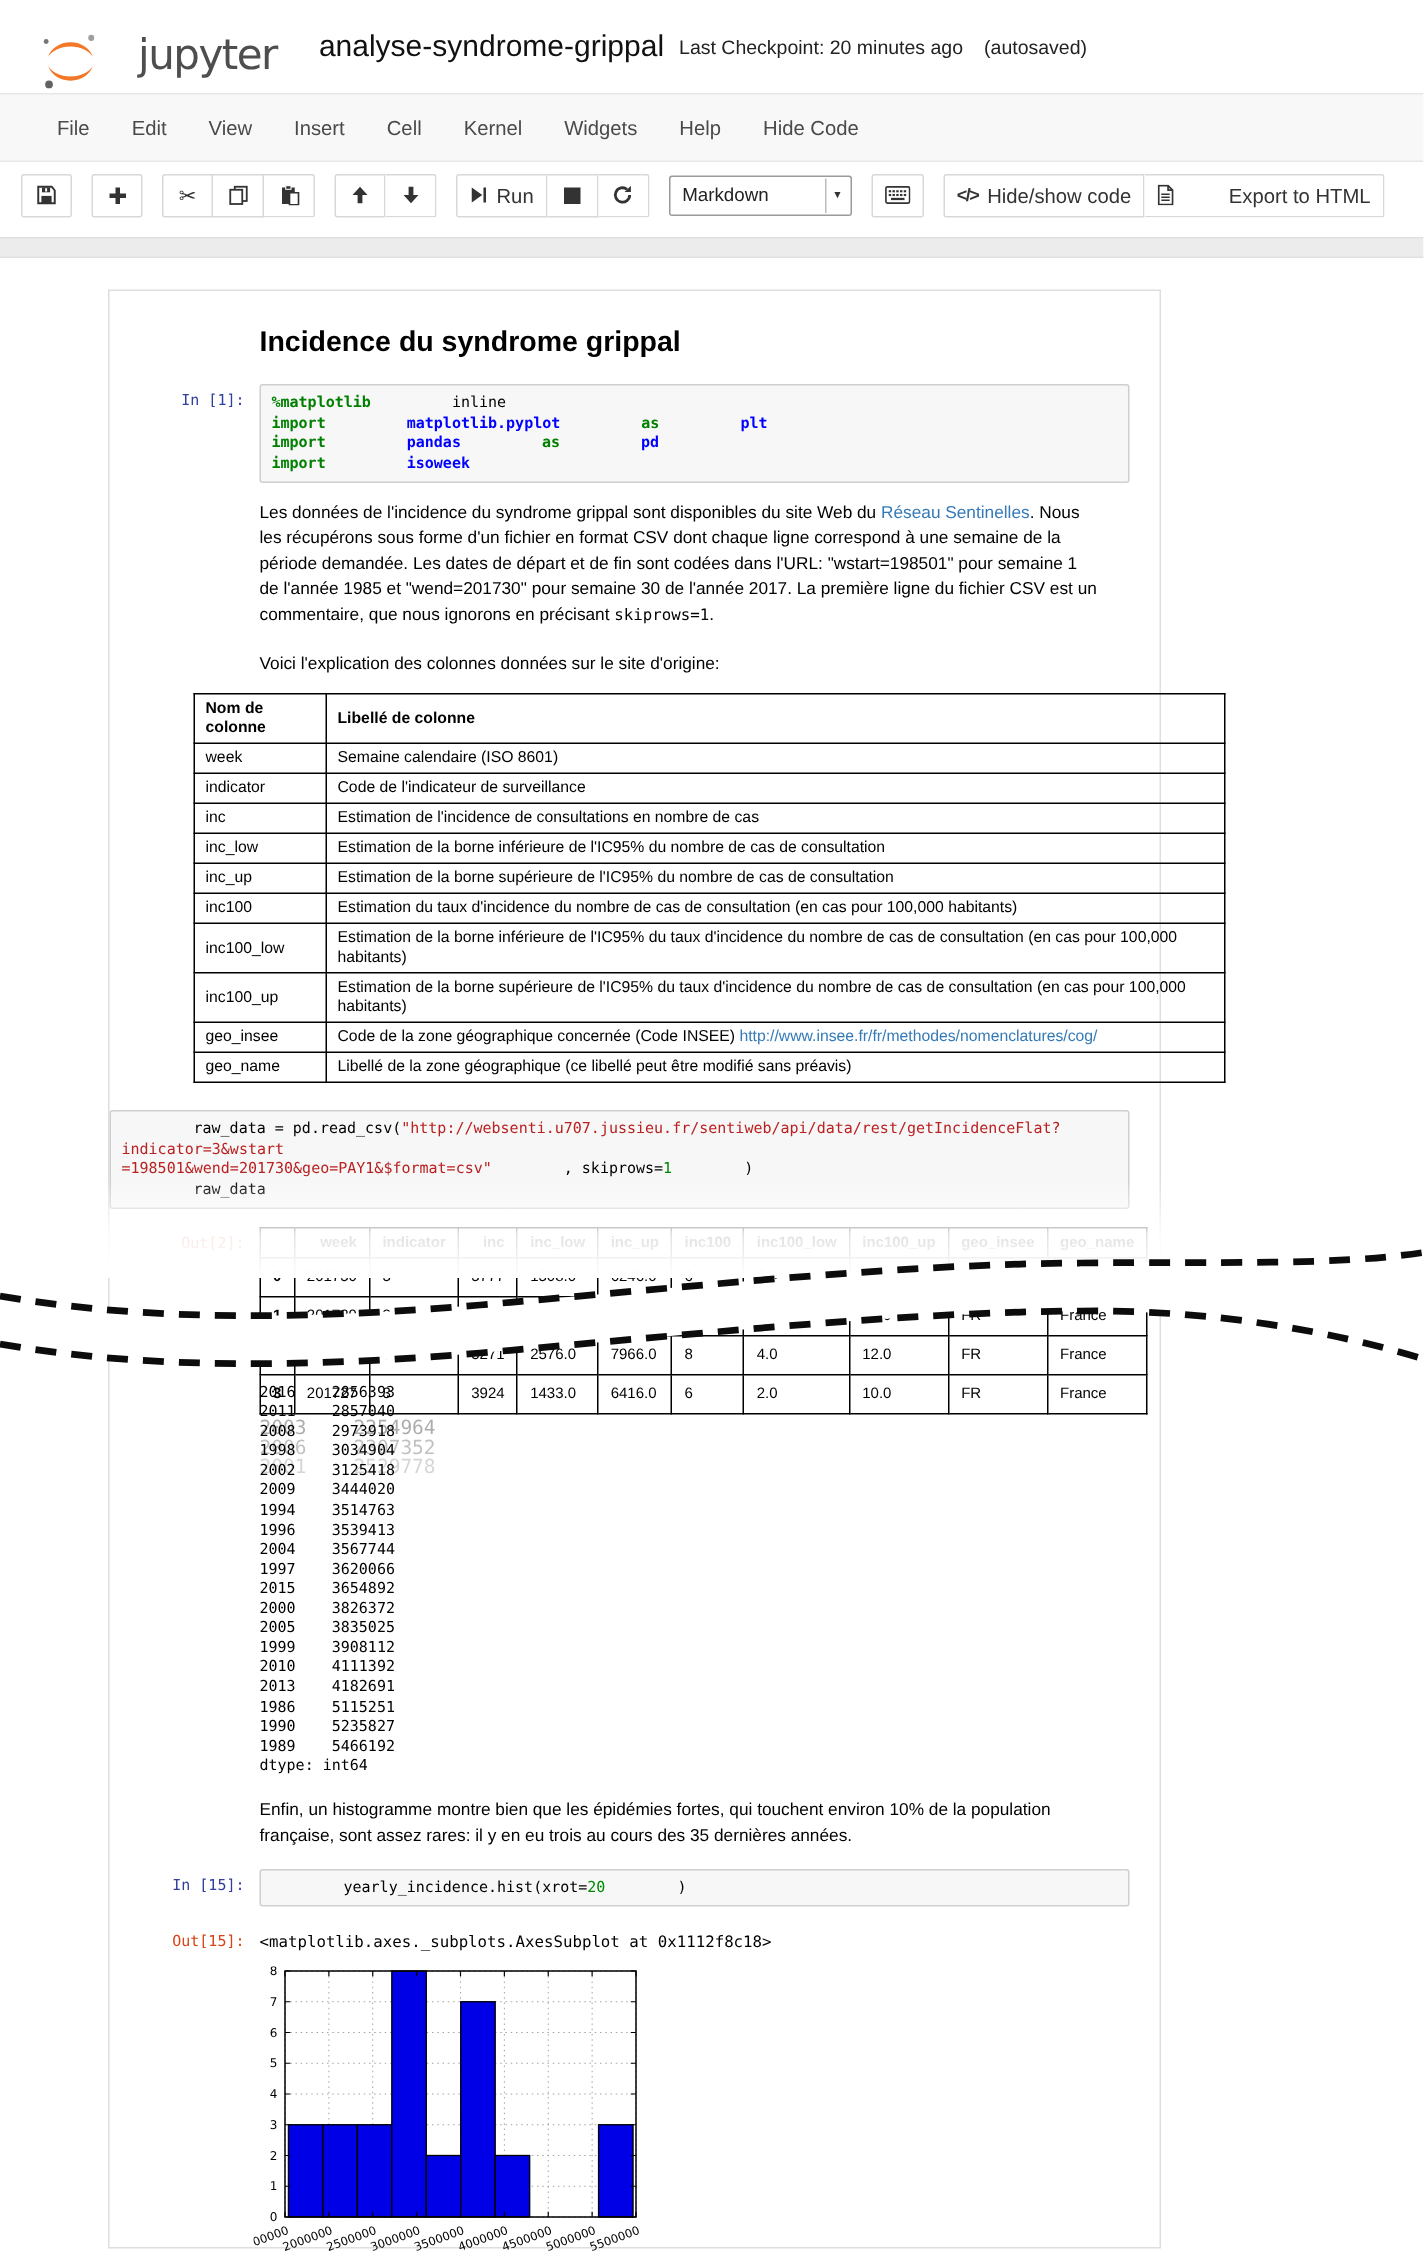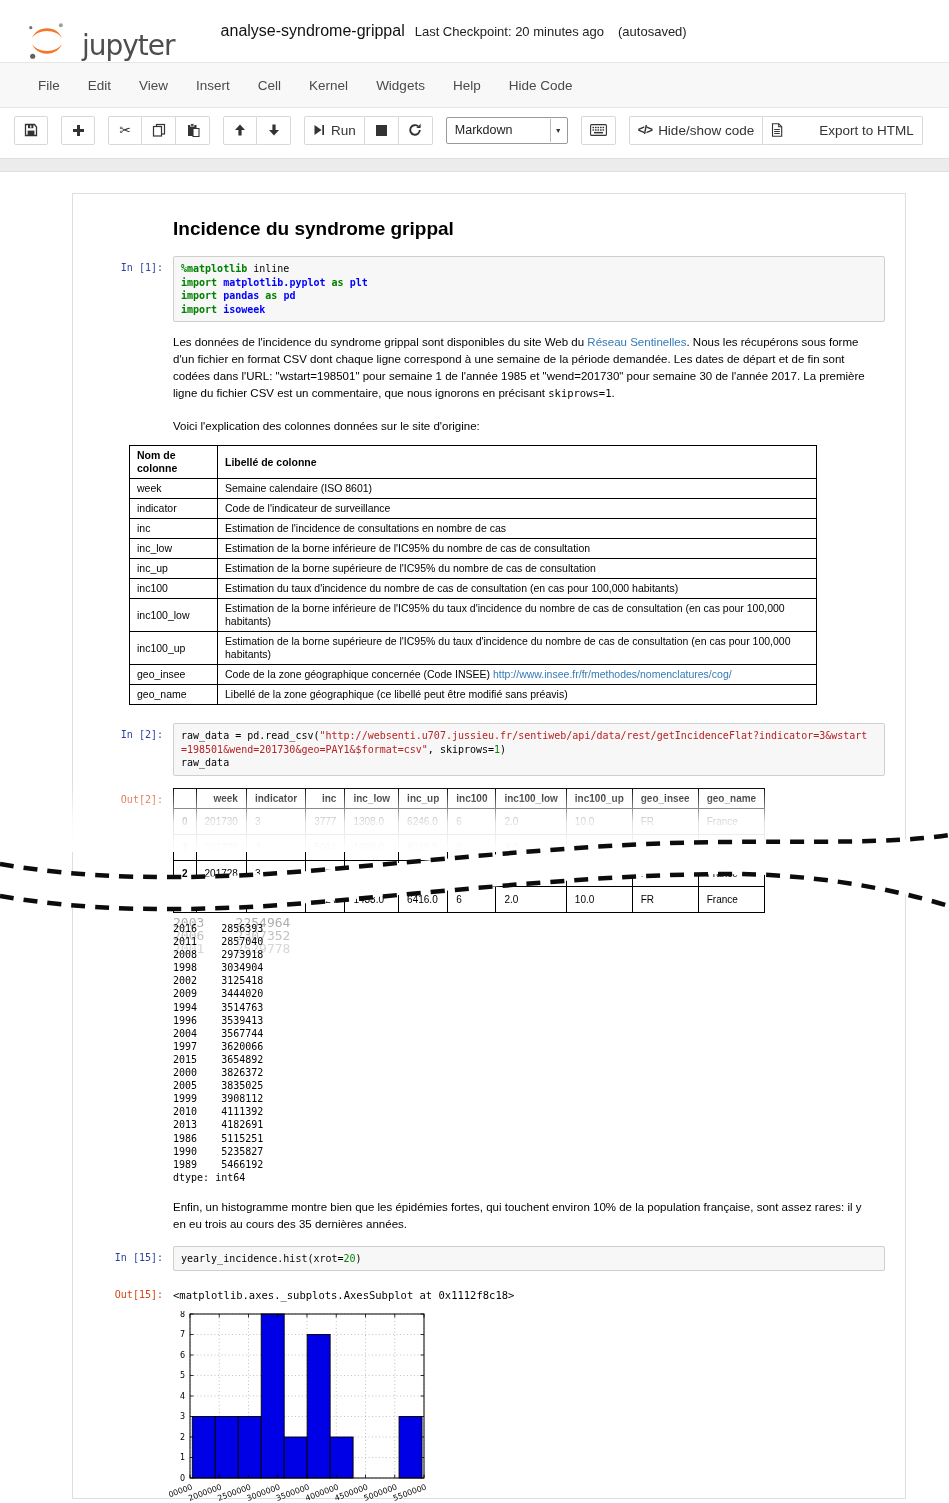--- a/index.html
+++ b/index.html
@@ -4,23 +4,23 @@
 <style>
   * { margin:0; padding:0; box-sizing:border-box; }
   html,body { background:#fff; }
   body {
     width:949px; height:1503px; position:relative; overflow:hidden;
     font-family:"Liberation Sans", sans-serif; color:#000;
   }
 
   
   .app-header { height:62px; display:flex; align-items:center; padding-left:26px; }
-  .logo { display:flex; align-items:flex-end; gap:14px; cursor:pointer;margin-top:20px; }
+  .logo { display:flex; align-items:flex-start; gap:24px; cursor:pointer;margin-top:20px; }
   .logo-text { font-family:"DejaVu Sans", sans-serif; font-size:28px; color:#4e4e4e; letter-spacing:-1px; }
-  .nb-title { font-size:16px; color:#111; margin-left:46px; cursor:pointer; }
+  .nb-title { font-size:20px; color:#111; margin-left:28px; cursor:pointer; }
   .checkpoint { font-size:13px; color:#222; margin-left:10px; }
   .autosave { font-size:13px; color:#222; margin-left:14px; }
 
   
   .menu-bar { height:46px; background:#f8f8f8; border-top:1px solid #e7e7e7; border-bottom:1px solid #e7e7e7;
               display:flex; align-items:center; padding-left:24px; }
   .menu-items { display:flex; }
   .menu-item { font-size:13.5px; color:#4a4a4a; padding:0 14px; cursor:pointer; }
 
   
@@ -37,37 +37,37 @@
   .stop-sq { width:11px; height:11px; background:#333; display:inline-block; }
   .code-ico { font-size:12px; font-weight:bold; color:#333; letter-spacing:-1px; }
   .cell-type-select { width:122px; height:27px; border:1px solid #9a9a9a; border-radius:2px; background:#fff;
                       display:flex; align-items:center; font-size:12.5px; color:#222; padding-left:8px; cursor:pointer; }
   .cell-type-select .sel-label { flex:1; }
   .select-arrow { width:16px; height:23px; border-left:1px solid #bbb; display:flex; align-items:center;
                   justify-content:center; font-size:7px; color:#333; margin-right:1px; }
   .gray-strip { height:14px; background:#ececec; border-top:1px solid #e0e0e0; border-bottom:1px solid #e0e0e0; margin-top:6px; }
 
   
-  .nb-container { position:absolute; left:72px; top:193px; width:834px; height:1306px;
+  .nb-container { position:absolute; left:72px; top:193px; width:702px; height:1306px;
                   background:#fff; border:1px solid #dedede; padding:24px 20px 0 0; }
   .nb-h1 { margin-left:100px; font-size:19px; font-weight:bold; color:#000; margin-bottom:16px; }
 
   .cell { display:flex; margin-bottom:12px; }
   .prompt { width:100px; flex:0 0 100px; text-align:right; padding:6px 10px 0 0;
             font-family:"DejaVu Sans Mono", monospace; font-size:10px; white-space:nowrap; }
   .in-prompt { color:#303f9f; }
   .out-prompt { color:#d84315; }
   .code-box { flex:1; background:#f7f7f7; border:1px solid #cfcfcf; border-radius:2px; padding:5px 7px;
               font-family:"DejaVu Sans Mono", monospace; font-size:10px; line-height:13.5px; cursor:text; }
   .cm-line { white-space:pre-wrap; }
   .tok-kw { color:#008000; font-weight:bold; }
   .tok-nn { color:#0000ff; font-weight:bold; }
   .tok-str { color:#ba2121; }
   .tok-num { color:#080; }
-  .tok-pl { color:#000; }
+  .tok-pl { color:#000;margin-left:48px; }
 
   .md { margin:0 20px 0 100px; font-size:11.5px; line-height:17px; color:#000; }
   .md-p2 { margin-top:16px; }
   .md a, .cols-table a { color:#337ab7; text-decoration:none; cursor:pointer; }
   .md code { font-family:"DejaVu Sans Mono", monospace; font-size:10.5px; }
 
   .cols-table { border-collapse:collapse; margin:10px 0 18px 56px; width:688px; font-size:10.5px; table-layout:fixed; }
   .cols-table th, .cols-table td { border:1px solid #000; padding:3px 7px; text-align:left; vertical-align:middle; line-height:13px; }
   .cols-table th { font-weight:bold; }
 
@@ -299,21 +299,20 @@
           <td>Code de la zone géographique concernée (Code INSEE) <a href="#">http://www.insee.fr/fr/methodes/nomenclatures/cog/</a></td>
         </tr>
         <tr>
           <td>geo_name</td>
           <td>Libellé de la zone géographique (ce libellé peut être modifié sans préavis)</td>
         </tr>
       </tbody>
   </table>
 
   <div class="cell" style="margin-top:16px;">
-    <div class="prompt in-prompt">In [2]:</div>
     <div class="code-box">
         <div class="cm-line"><span class="tok-pl">raw_data = pd.read_csv(</span><span class="tok-str">"http://websenti.u707.jussieu.fr/sentiweb/api/data/rest/getIncidenceFlat?indicator=3&amp;wstart</span></div>
         <div class="cm-line"><span class="tok-str">=198501&amp;wend=201730&amp;geo=PAY1&amp;$format=csv"</span><span class="tok-pl">, skiprows=</span><span class="tok-num">1</span><span class="tok-pl">)</span></div>
         <div class="cm-line"><span class="tok-pl">raw_data</span></div>
       </div>
   </div>
 
   <div class="cell out-cell" style="margin-top:4px;">
     <div class="prompt out-prompt">Out[2]:</div>
     <div class="out-area">

